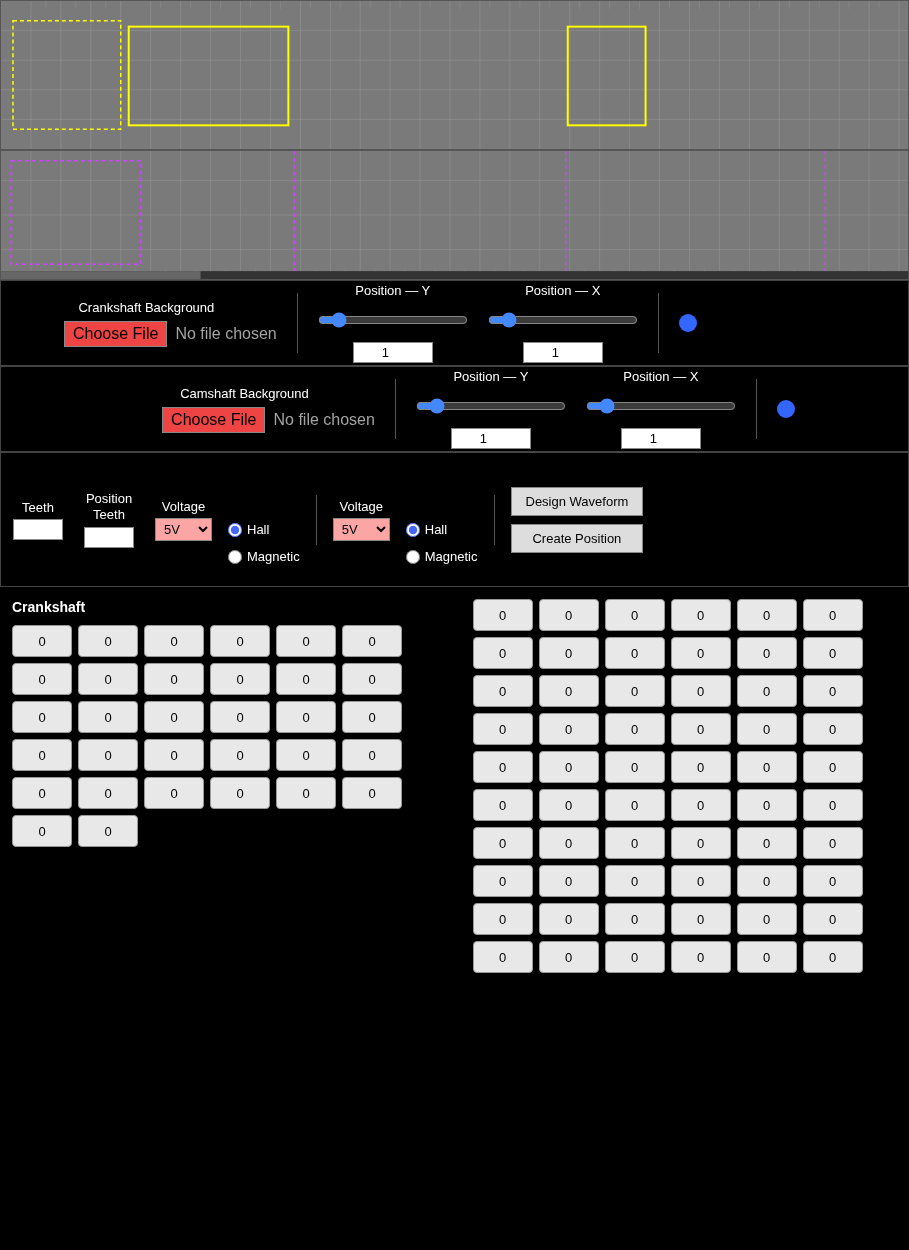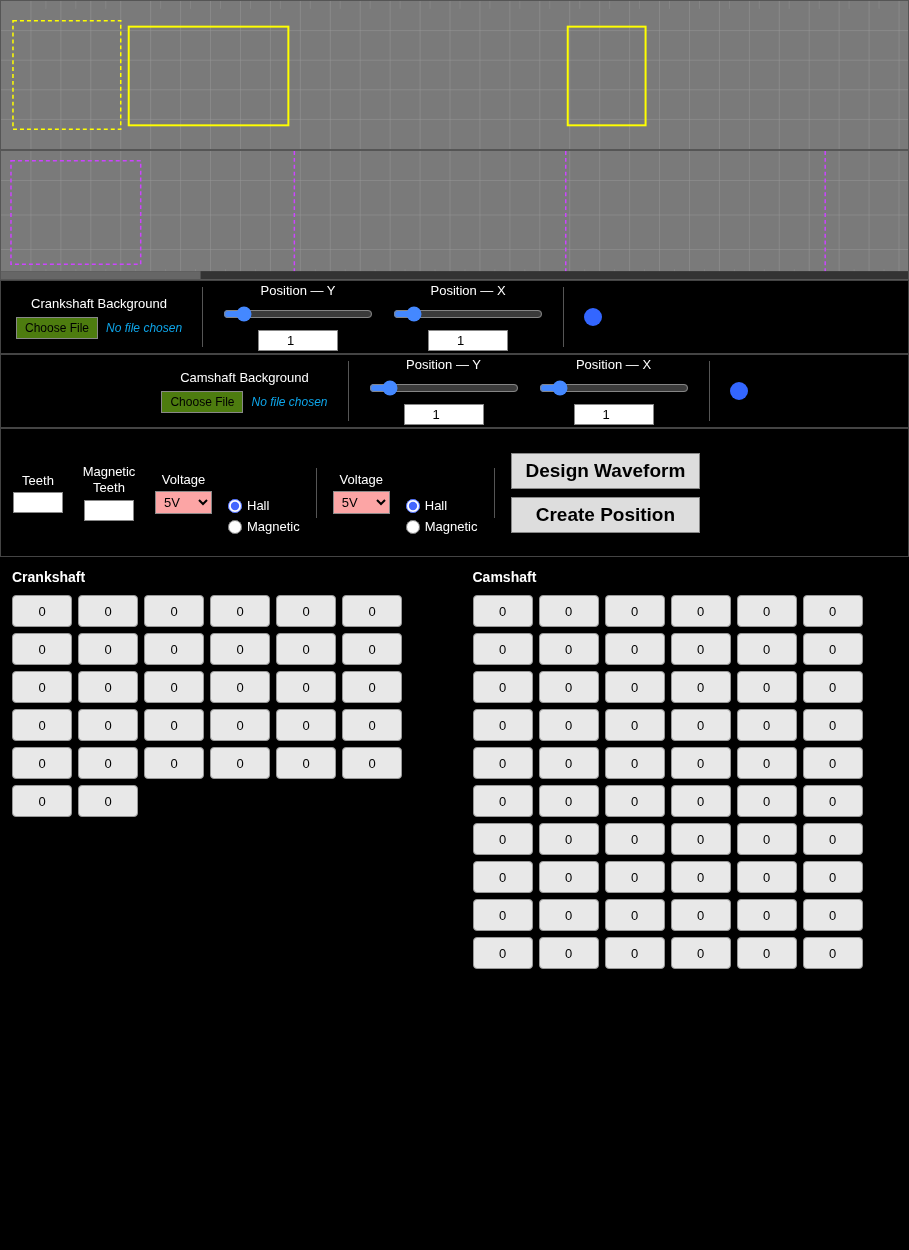--- a/index.html
+++ b/index.html
@@ -39,52 +39,52 @@
     }
     .section-divider {
       width: 1px;
       background: #555;
       height: 60px;
     }
     .position-group {
       display: flex;
       flex-direction: column;
       align-items: center;
-      gap: 8px;
+      gap: 14px;
     }
     .position-group label {
       font-size: 13px;
     }
     input[type="range"] {
       width: 150px;
       accent-color: #4488ff;
     }
     input[type="number"], input[type="text"] {
       background: #fff;
       color: #000;
       border: 1px solid #888;
       padding: 2px 4px;
       font-size: 13px;
       text-align: center;
     }
     .number-box {
       width: 80px;
     }
     .choose-file-btn {
-      background: #4d7c0f;
+      background: #ef4444;
       color: #000;
       border: 1px solid #888;
       padding: 3px 8px;
-      font-size: 12px;
+      font-size: 16px;
       cursor: pointer;
+      margin-left: 48px;
     }
     .file-label {
-      font-size: 12px;
-      color: #0ea5e9;
-      font-style: italic;
+      font-size: 16px;
+      color: #a3a3a3;
     }
 
     
     .sensor-section {
       background: #000;
       border: 1px solid #444;
       padding: 8px 12px;
       display: flex;
       align-items: center;
       gap: 20px;
@@ -101,21 +101,21 @@
     select {
       background: #fca5a5;
       color: #000;
       border: 1px solid #888;
       padding: 2px 4px;
       font-size: 13px;
     }
     .radio-group {
       display: flex;
       flex-direction: column;
-      gap: 6px;
+      gap: 12px;
       margin-top: 47px;
     }
     .radio-group label {
       display: flex;
       align-items: center;
       gap: 5px;
       font-size: 13px;
       cursor: pointer;
     }
     input[type="radio"] {
@@ -128,24 +128,23 @@
       background: #555;
       height: 50px;
     }
 
     
     .action-btn {
       background: #ddd;
       color: #000;
       border: 1px solid #888;
       padding: 6px 14px;
-      font-size: 19px;
+      font-size: 13px;
       cursor: pointer;
       white-space: nowrap;
-      font-weight: bold;
     }
 
     
     .data-section {
       background: #000;
       padding: 12px;
       display: flex;
       gap: 36px;
     }
     .data-column {
@@ -401,21 +400,21 @@
 </div>
 
 <div class="sensor-section" style="border-bottom: 1px solid #444; padding: 22px 12px; flex-wrap: wrap; gap: 16px;">
 
   <div class="sensor-group">
     <label>Teeth</label>
     <input type="text" style="width: 50px;" value="">
   </div>
 
   <div class="sensor-group">
-    <label style="text-align:center; max-width:60px; white-space:normal; line-height:1.2;">Magnetic Teeth</label>
+    <label style="text-align:center; max-width:60px; white-space:normal; line-height:1.2;">Position Teeth</label>
     <input type="text" style="width: 50px;" value="">
   </div>
 
   <div class="sensor-group">
     <label>Voltage</label>
     <select>
       <option>5V</option>
       <option>12V</option>
       <option>3.3V</option>
     </select>
@@ -495,21 +494,20 @@
         <div class="data-cell">0</div>
         <div class="data-cell">0</div>
         <div class="data-cell">0</div>
         <div class="data-cell">0</div>
         <div class="data-cell">0</div>
         <div class="data-cell">0</div>
       </div>
   </div>
 
   <div class="data-column">
-    <h3>Camshaft</h3>
     <div class="data-grid" id="camshaft-grid">
     <div class="data-cell">0</div>
         <div class="data-cell">0</div>
         <div class="data-cell">0</div>
         <div class="data-cell">0</div>
         <div class="data-cell">0</div>
         <div class="data-cell">0</div>
         <div class="data-cell">0</div>
         <div class="data-cell">0</div>
         <div class="data-cell">0</div>

